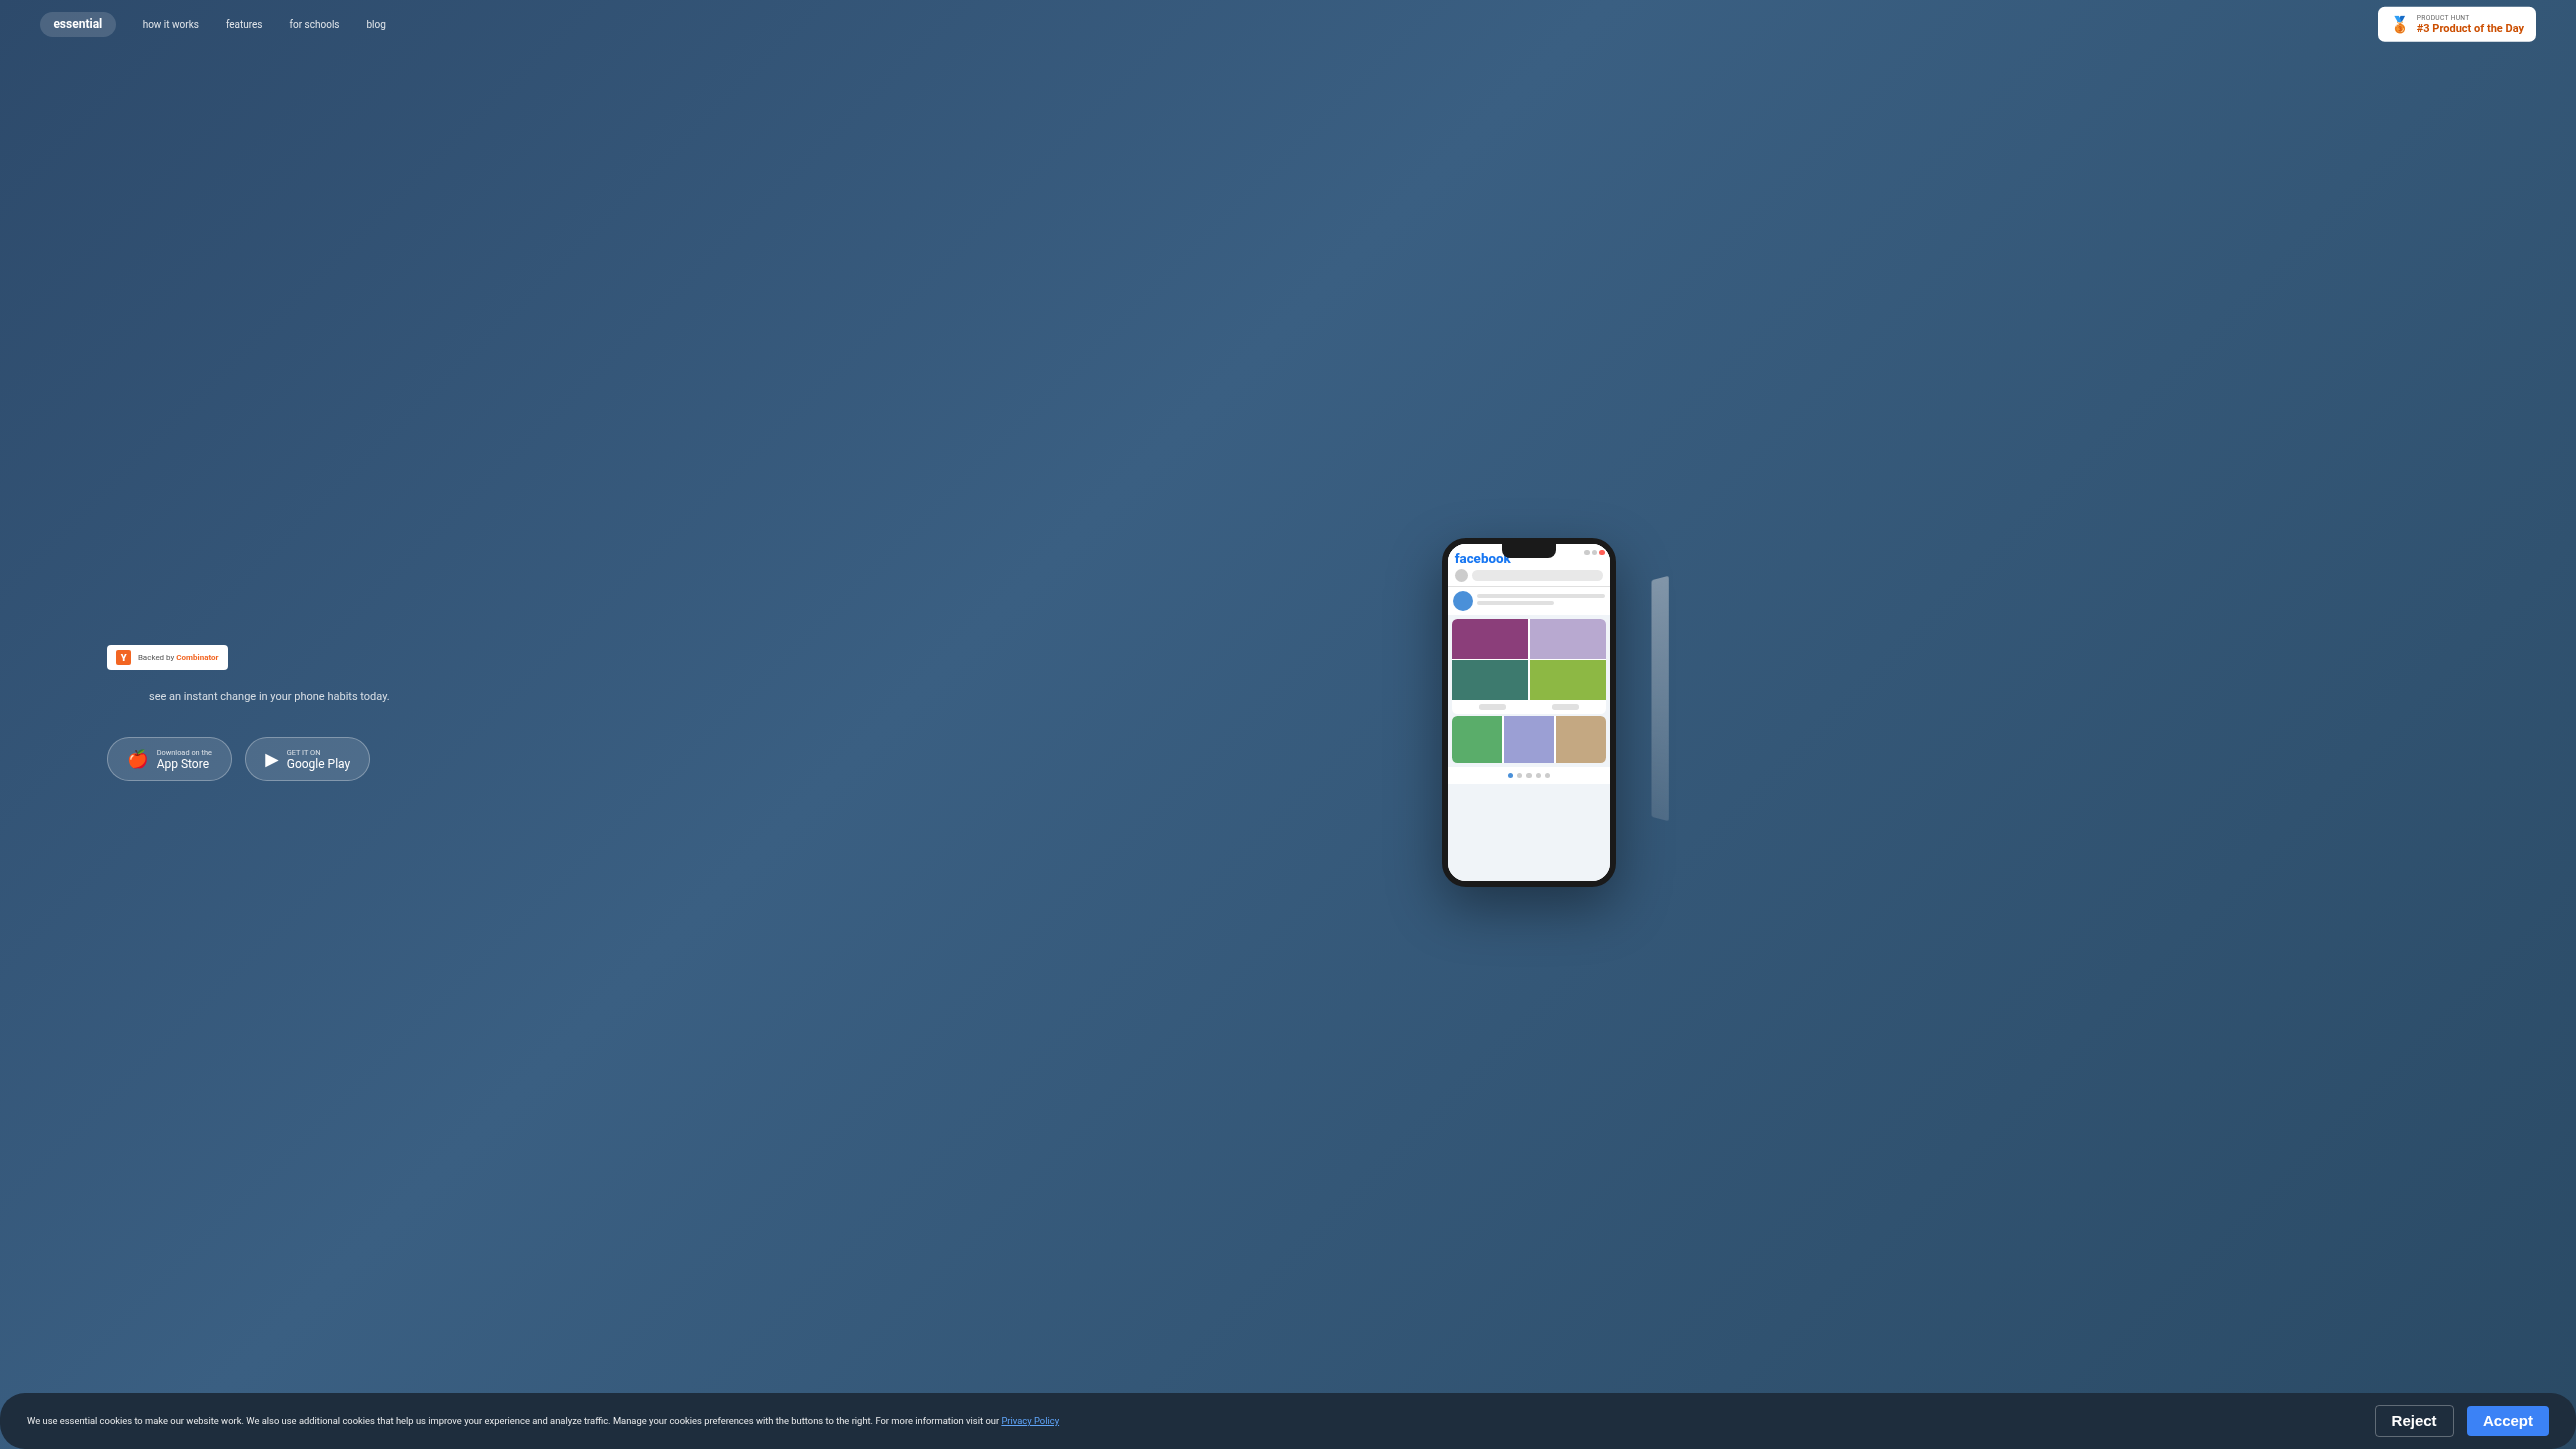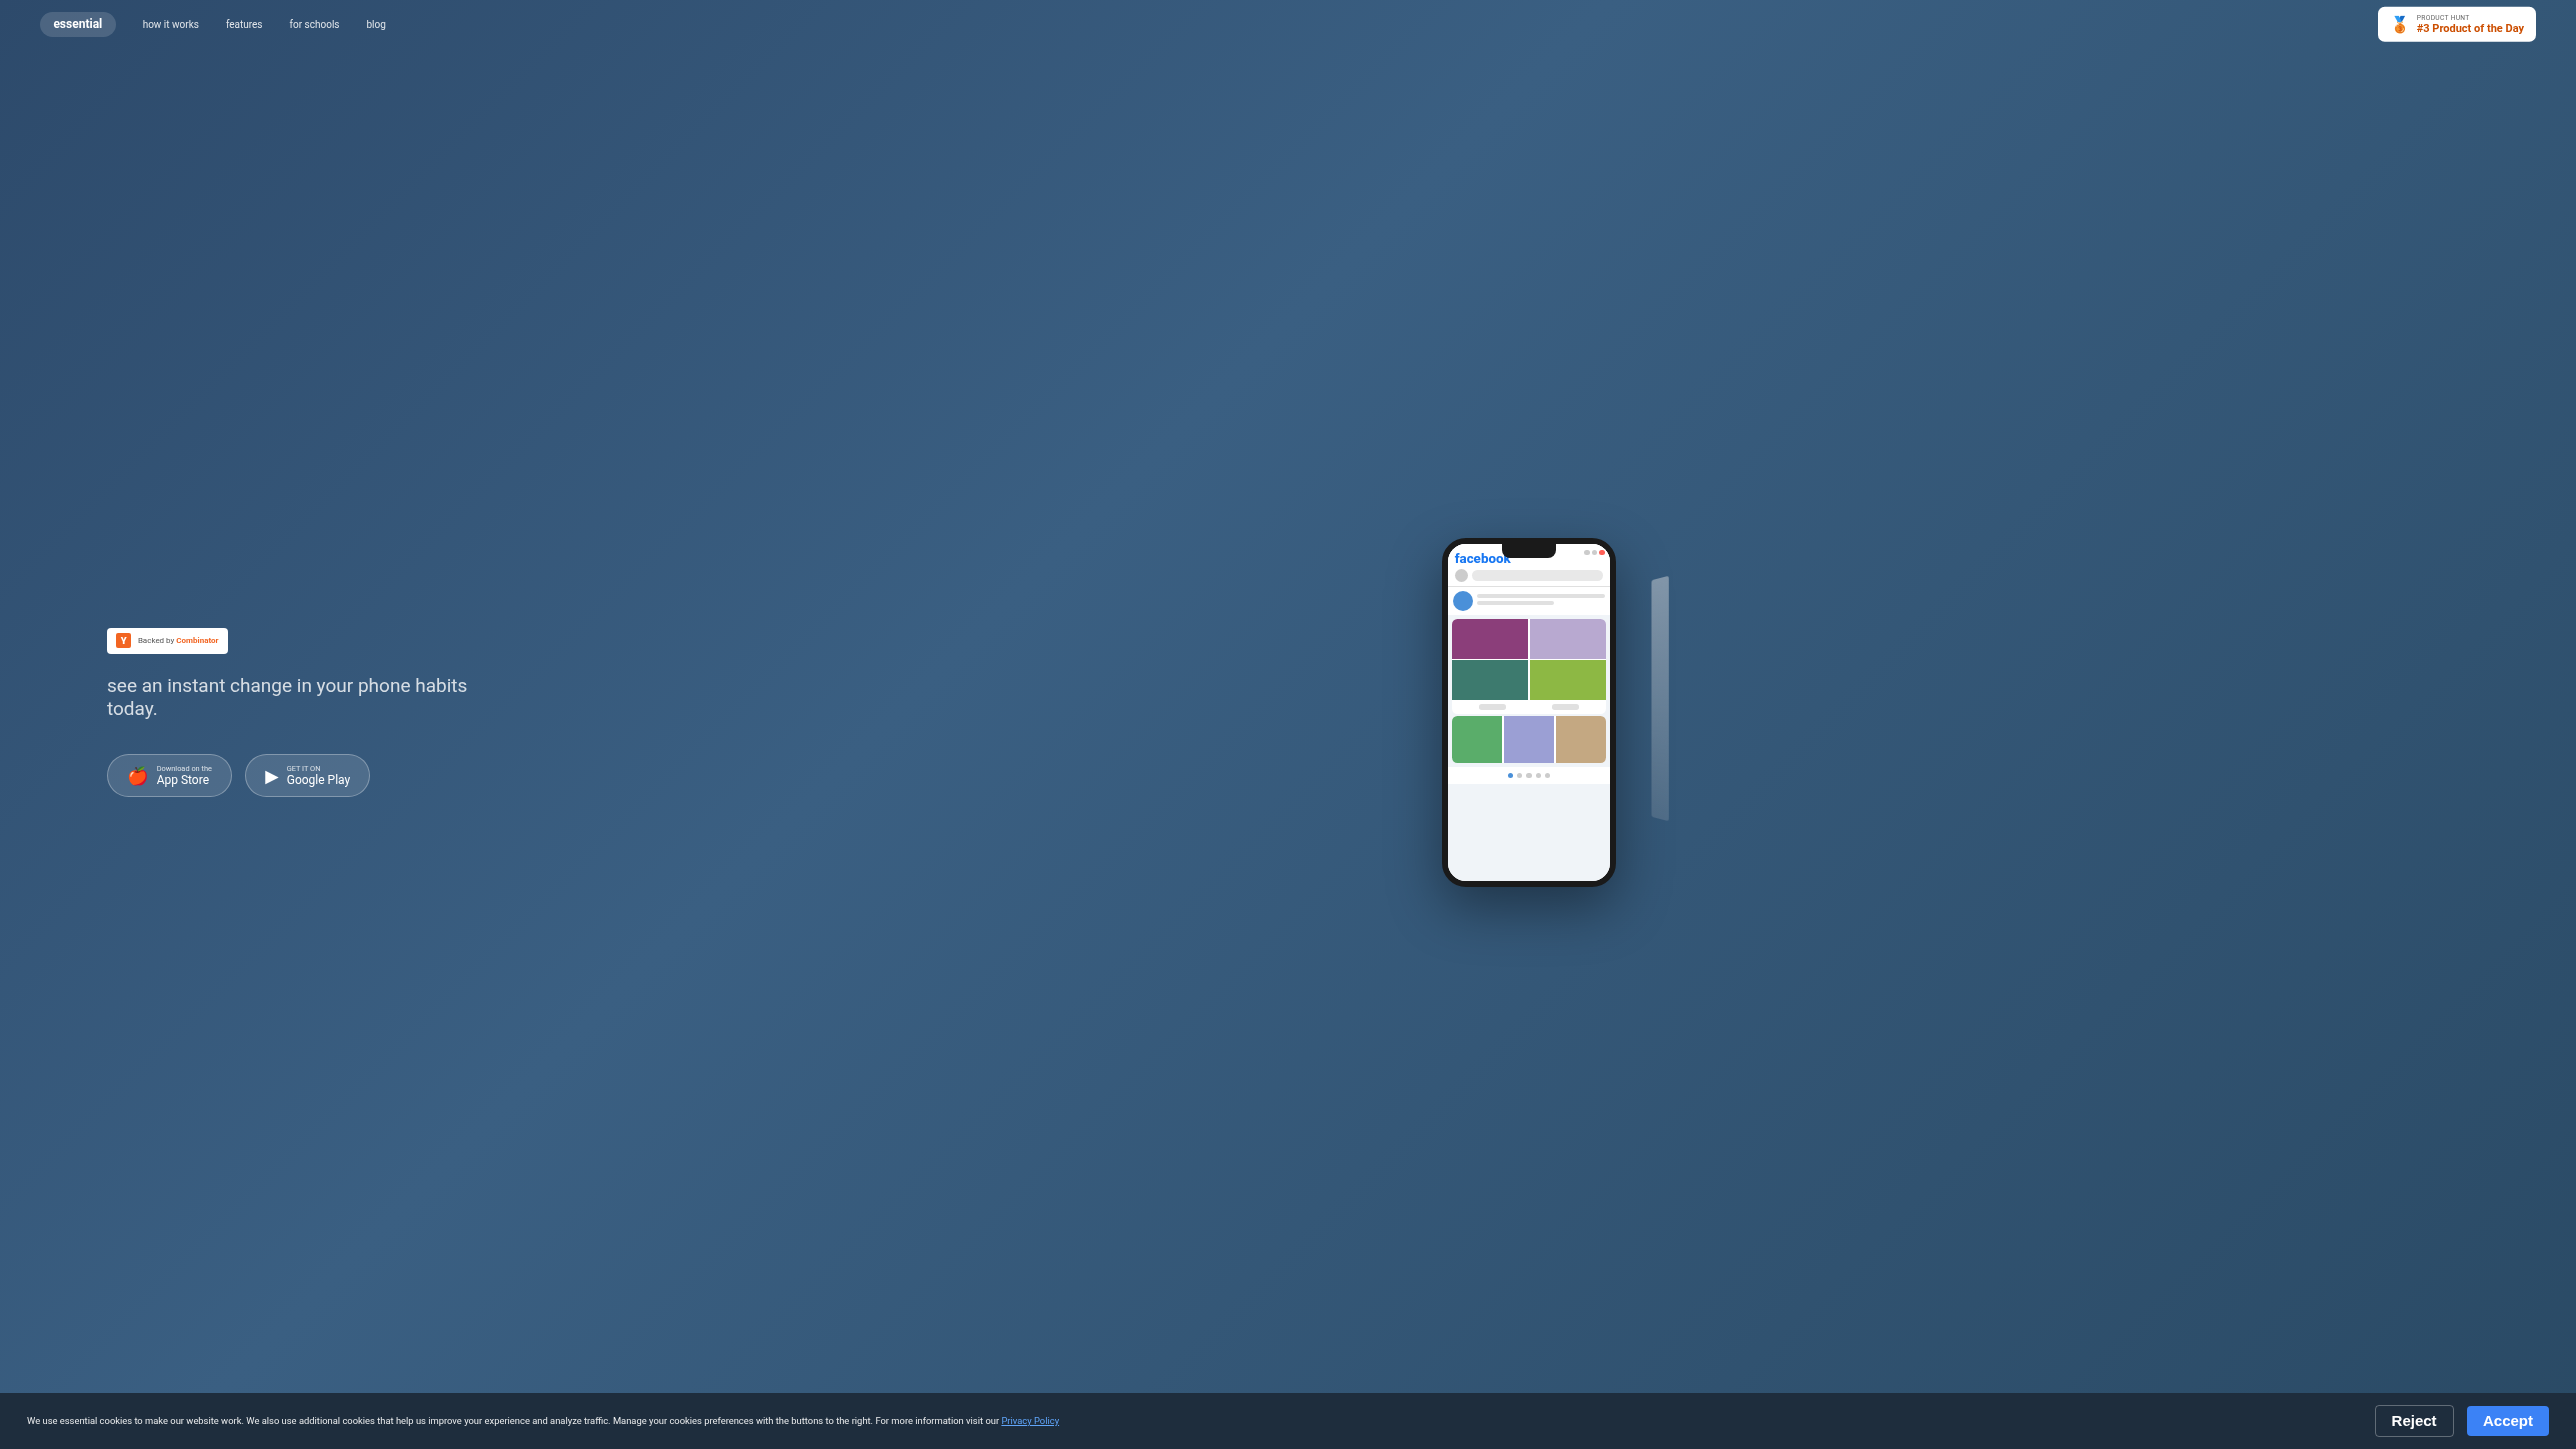--- a/index.html
+++ b/index.html
@@ -124,23 +124,24 @@
 
     h1 {
       font-size: 59px;
       font-weight: 800;
       line-height: 1.0;
       margin-bottom: 20px;
       color: white;
     }
 
     .subtitle {
-      font-size: 19px;
+      font-size: 11px;
       color: rgba(255,255,255,0.8);
       margin-bottom: 34px;
+      margin-left: 42px;
     }
 
     .cta-buttons {
       display: flex;
       gap: 13.4px;
     }
 
     .btn-app-store, .btn-google-play {
       display: flex;
       align-items: center;
@@ -388,20 +389,21 @@
       left: 0;
       right: 0;
       background: #1e2d3d;
       color: rgba(255,255,255,0.9);
       padding: 12px 27px;
       display: flex;
       align-items: center;
       gap: 13.4px;
       font-size: 9.4px;
       z-index: 1000;
+      border-radius: 25px;
     }
 
     .cookie-text {
       flex: 1;
       line-height: 1.5;
     }
 
     .cookie-link {
       color: #60a5fa;
       text-decoration: underline;

